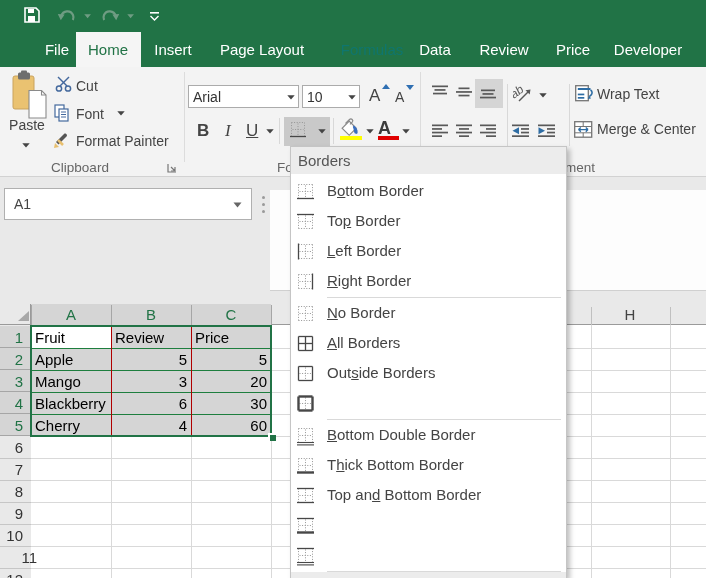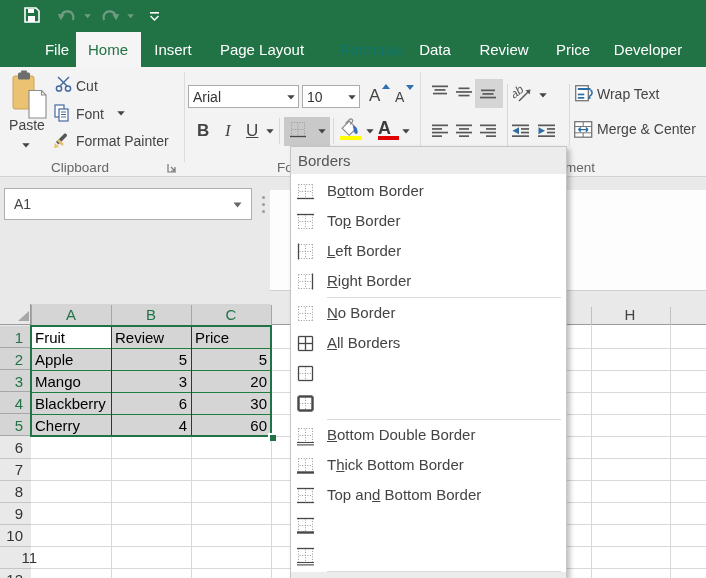--- a/index.html
+++ b/index.html
@@ -364,20 +364,21 @@
       </svg>
       <span style="position:absolute;left:36px;top:186.5px;font-size:15px;color:#444"><u>A</u>ll Borders</span>
       <svg style="position:absolute;left:5px;top:217.5px" width="19" height="21" viewBox="0 0 19 21">
         <line x1="9.5" y1="2.5" x2="9.5" y2="14.5" stroke="#969696" stroke-width="1.0" stroke-dasharray="1,1.6"></line>
         <line x1="3.5" y1="8.5" x2="15.5" y2="8.5" stroke="#969696" stroke-width="1.0" stroke-dasharray="1,1.6"></line>
         <line x1="2.5" y1="1.5" x2="2.5" y2="15.5" stroke="#474747" stroke-width="1.3"></line>
         <line x1="16.5" y1="1.5" x2="16.5" y2="15.5" stroke="#474747" stroke-width="1.3"></line>
         <line x1="2.5" y1="15.5" x2="16.5" y2="15.5" stroke="#474747" stroke-width="1.3"></line>
         <line x1="2.5" y1="1.5" x2="16.5" y2="1.5" stroke="#474747" stroke-width="1.3"></line>
       </svg>
+      <span style="position:absolute;left:36px;top:216.5px;font-size:15px;color:#444">Out<u>s</u>ide Borders</span>
       <svg style="position:absolute;left:5px;top:247.5px" width="19" height="21" viewBox="0 0 19 21">
         <line x1="9.5" y1="2.5" x2="9.5" y2="14.5" stroke="#969696" stroke-width="1.0" stroke-dasharray="1,1.6"></line>
         <line x1="3.5" y1="8.5" x2="15.5" y2="8.5" stroke="#969696" stroke-width="1.0" stroke-dasharray="1,1.6"></line>
         <line x1="2.5" y1="1.5" x2="2.5" y2="15.5" stroke="#474747" stroke-width="2.4"></line>
         <line x1="16.5" y1="1.5" x2="16.5" y2="15.5" stroke="#474747" stroke-width="2.4"></line>
         <line x1="2.5" y1="15.5" x2="16.5" y2="15.5" stroke="#474747" stroke-width="2.4"></line>
         <line x1="2.5" y1="1.5" x2="16.5" y2="1.5" stroke="#474747" stroke-width="2.4"></line>
       </svg>
       <div style="position:absolute;left:36px;right:5px;top:272.0px;height:1px;background:#d9d9d9"></div>
       <svg style="position:absolute;left:5px;top:279.5px" width="19" height="21" viewBox="0 0 19 21">

